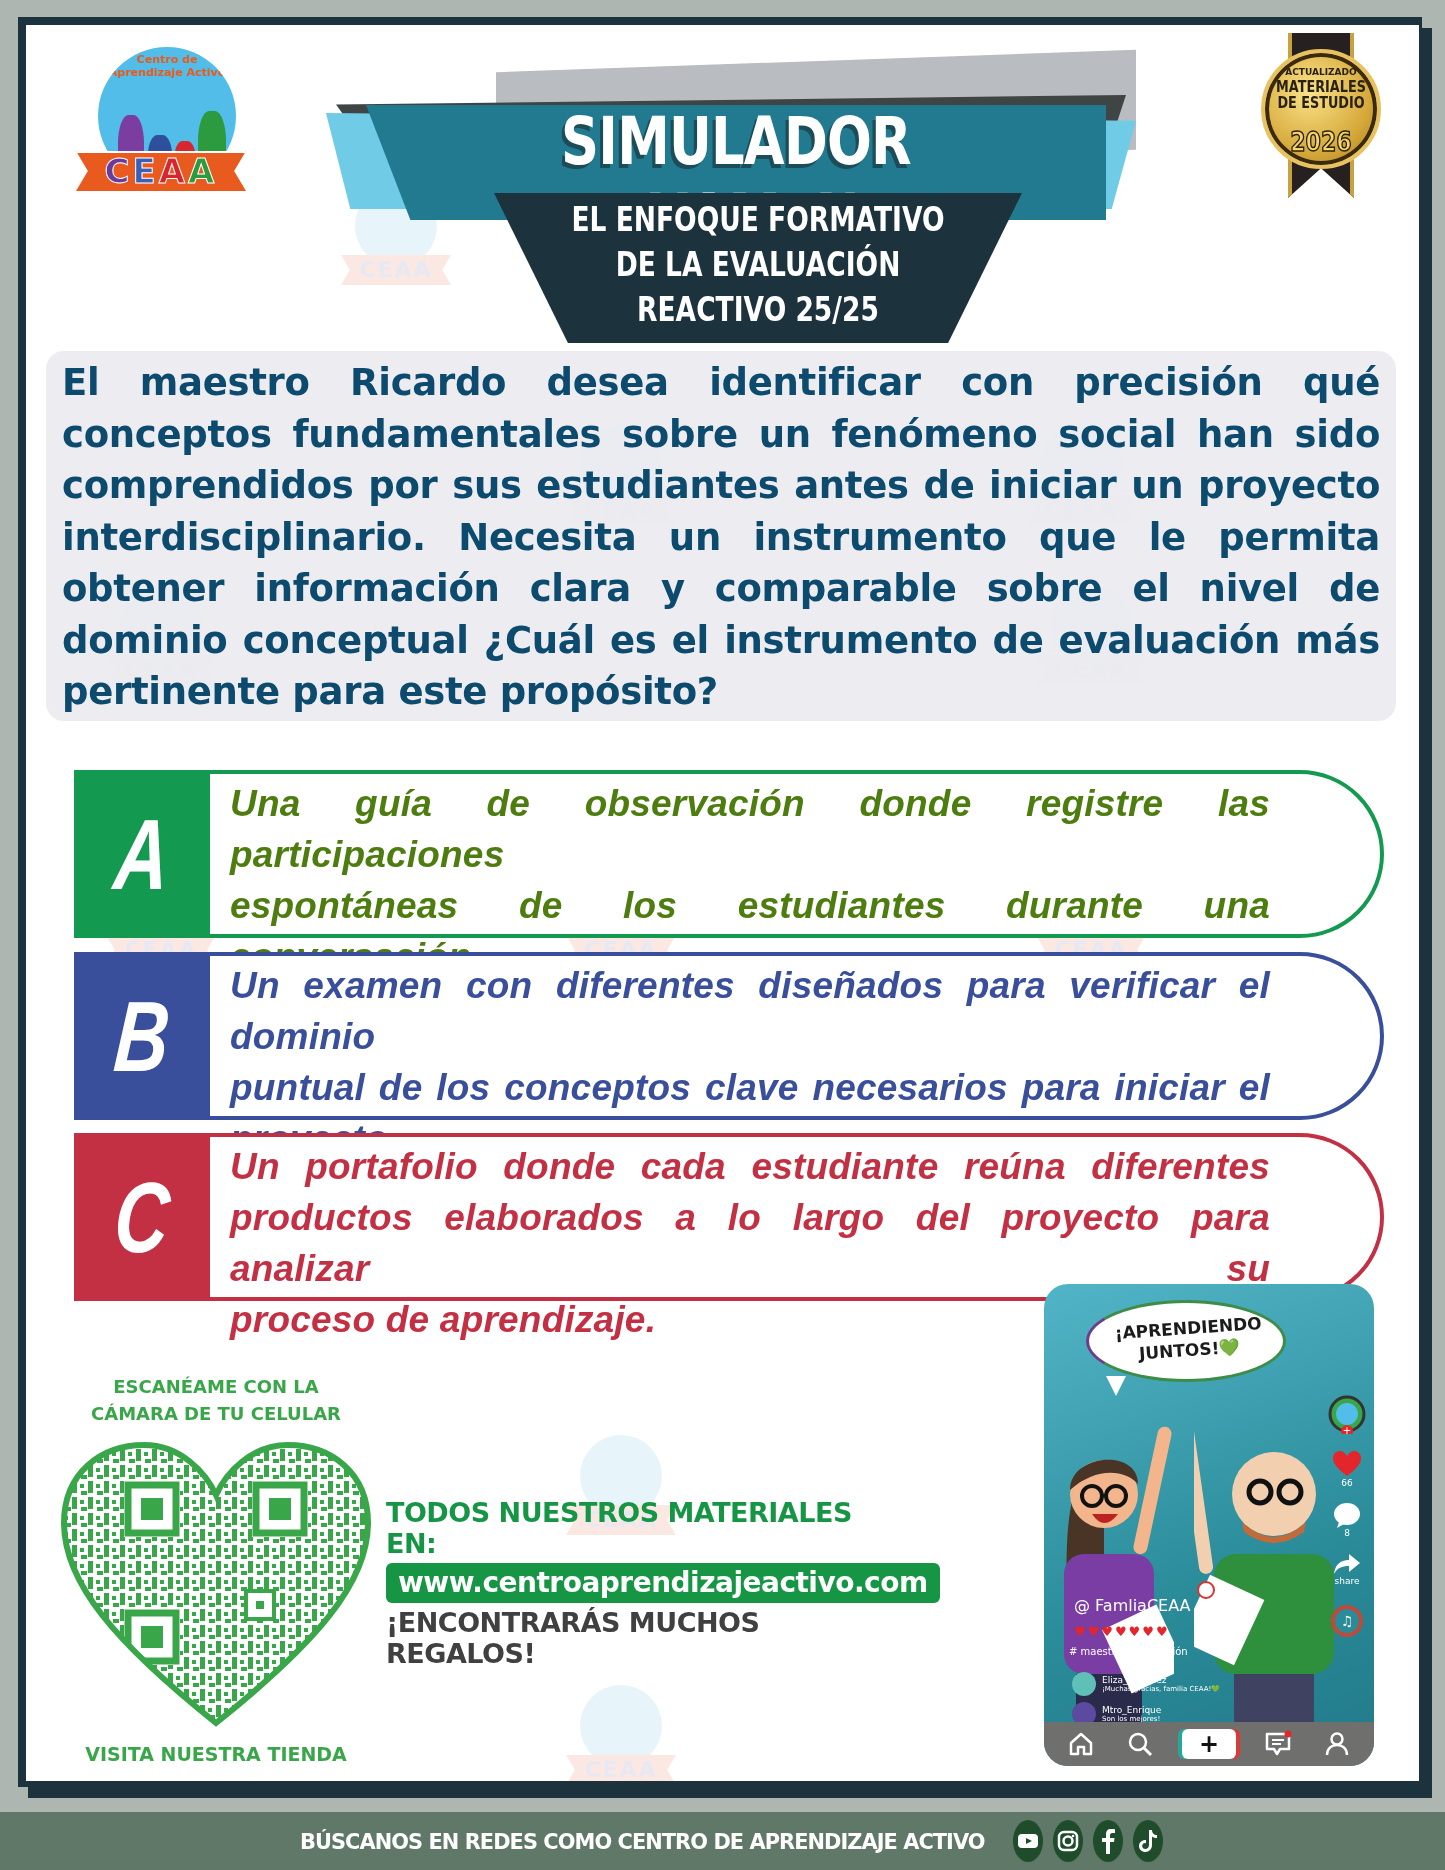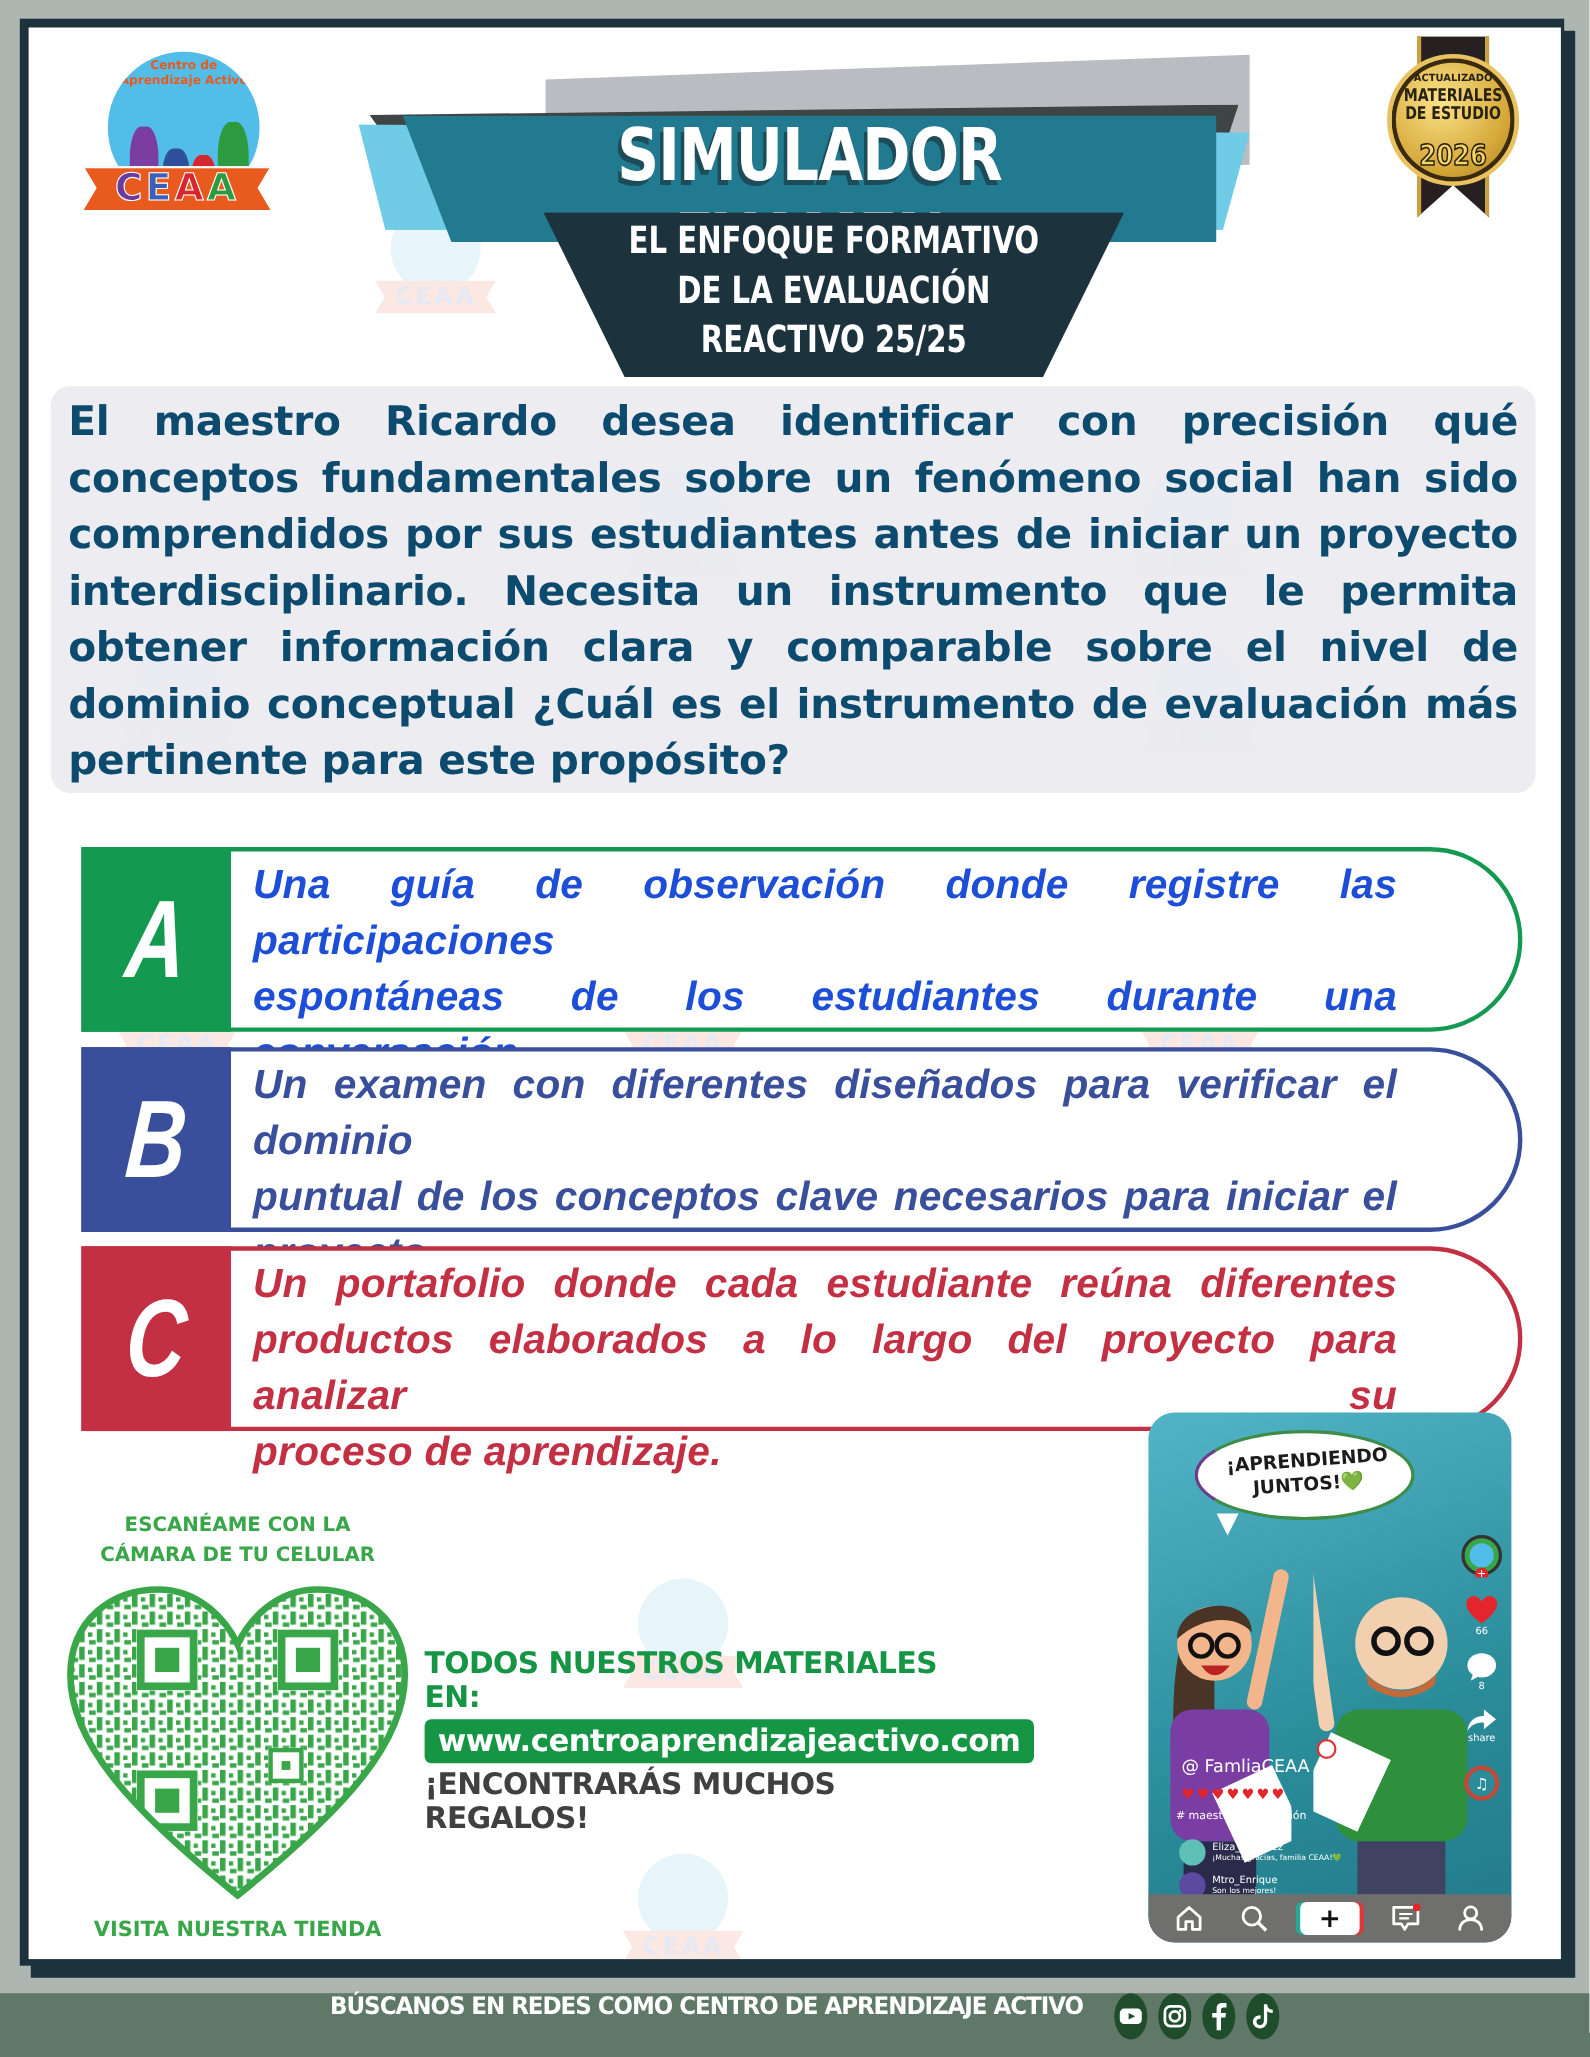--- a/index.html
+++ b/index.html
@@ -72,21 +72,21 @@
   
   .opt { position:absolute; left: 48px; width: 1310px; height: 168px; }
   .opt .box { position:absolute; left:0; top:0; width:1310px; height:168px; border:4px solid; border-radius: 0 90px 90px 0; background:#fff; }
   .opt .letter { position:absolute; left:0; top:0; width:136px; height:168px; display:flex; align-items:center; justify-content:center; color:#fff; font: bold italic 100px "Liberation Sans", sans-serif; transform: none; }
   .opt .letter span { display:inline-block; transform: scaleX(0.75) skewX(-6deg); }
   .opt .txt { position:absolute; left:156px; top:8px; width:1040px; font: italic bold 37px "Liberation Sans", sans-serif; line-height:51px; text-align: justify; letter-spacing: 0.2px; }
   .opt .txt span { display:block; }
   .opt-a { top: 745px; }
   .opt-a .box { border-color:#149a50; }
   .opt-a .letter { background:#149a50; }
-  .opt-a .txt { color:#1d4ed8; }
+  .opt-a .txt { color:#4d7c0f; }
   .opt-b { top: 927px; }
   .opt-b .box { border-color:#3a4f9c; }
   .opt-b .letter { background:#3a4f9c; }
   .opt-b .txt { color:#3a4f9c; }
   .opt-c { top: 1108px; }
   .opt-c .box { border-color:#c33043; }
   .opt-c .letter { background:#c33043; }
   .opt-c .txt { color:#c33043; }
 
   
@@ -114,21 +114,21 @@
   .tags { position:absolute; left:25px; top:362px; font: 10px "DejaVu Sans", sans-serif; color:#fff; }
   .comment { position:absolute; left:28px; display:flex; align-items:center; gap:6px; }
   .comment .av { width:24px; height:24px; border-radius:50%; }
   .comment .nm { font: 9px "DejaVu Sans", sans-serif; color:#fff; line-height:10px; }
   .comment .ms { font: 7px "DejaVu Sans", sans-serif; color:#fff; line-height:9px; }
   .navbar { position:absolute; left:0; bottom:0; width:330px; height:44px; background:#6f706e; display:flex; align-items:center; justify-content:space-around; padding: 0 8px; }
   .navbar .nb { width:34px; height:34px; display:flex; align-items:center; justify-content:center; color:#fff; }
   .navbar .plus { width:54px; height:30px; background:#fff; border-radius:6px; box-shadow: -4px 0 0 #25a89a, 4px 0 0 #d83a3a; color:#111; font: bold 24px "DejaVu Sans", sans-serif; line-height:30px; text-align:center; }
 
   
-  .footer { position:absolute; left:0; top:1812px; width:1445px; height:58px; background:#5f7868; display:flex; align-items:flex-start; justify-content:center; gap:10px; }
+  .footer { position:absolute; left:0; top:1812px; width:1445px; height:58px; background:#5f7868; display:flex; align-items:center; justify-content:center; gap:10px; }
   .footer .ft { font: bold 22px "DejaVu Sans", sans-serif; color:#fff; letter-spacing:-1px; transform: scaleX(0.95); }
   .footer .soc { width:30px; height:42px; border-radius:50%; background:#1f4d2c; display:flex; align-items:center; justify-content:center; }
 </style>
 </head>
 <body>
 
 <div class="frame-shadow"></div>
 <div class="frame"></div>
 
 <div class="page">

